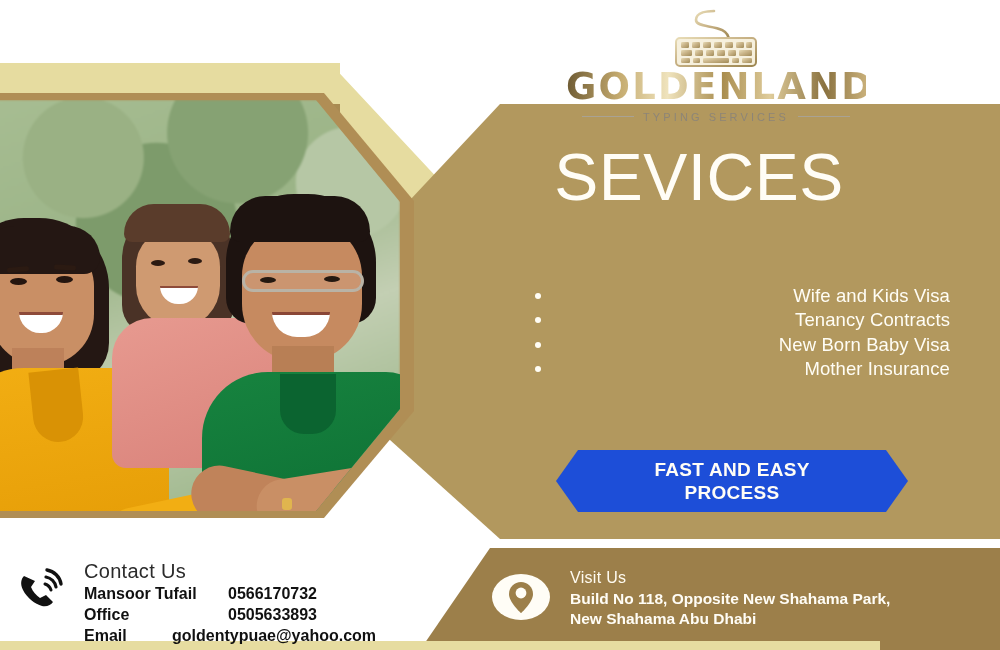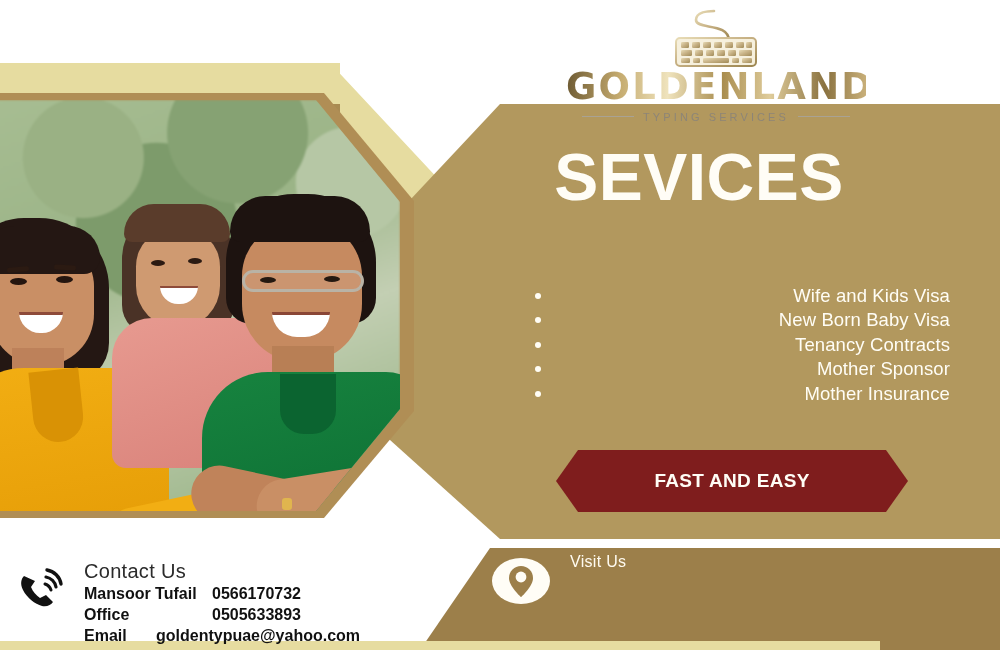--- a/index.html
+++ b/index.html
@@ -111,41 +111,41 @@
   .logo-rule{height:1px;width:52px;background:#a9a294;}
   .logo-sub{font-size:11px;letter-spacing:3.1px;color:#8d8577;font-weight:400;white-space:nowrap;}
 
   
   .headline{position:absolute;left:432px;top:142px;width:540px;}
   .h1{
     color:#FFFDF6;font-size:57px;font-weight:700;line-height:0.98;
     letter-spacing:0.5px;font-family:"Liberation Sans",sans-serif;
   }
   .h2{
-    color:#FFFDF6;font-size:66px;font-weight:700;line-height:1.0;
+    color:#FFFDF6;font-size:66px;font-weight:400;line-height:1.0;
     letter-spacing:0.5px;text-align:center;margin-top:2px;padding-right:6px;
     font-family:"Liberation Sans",sans-serif;
   }
 
   
   .bullets{position:absolute;left:530px;top:284px;width:420px;}
   .bullets ul{margin:0;padding:0 0 0 22px;list-style:none;text-align:right;}
   .bullets li{
     color:#FFFDF5;font-size:18.5px;line-height:1.32;position:relative;
     letter-spacing:.1px;font-family:"Liberation Sans",sans-serif;
   }
   .bullets li:before{
     content:"";position:absolute;left:-17px;top:9px;width:6px;height:6px;
     border-radius:50%;background:#FFFDF5;
   }
 
   
   .banner{
     position:absolute;left:556px;top:450px;width:352px;height:62px;
-    background:#7f1d1d;
+    background:#1d4ed8;
     clip-path:polygon(22px 0,330px 0,352px 31px,330px 62px,22px 62px,0 31px);
     display:flex;align-items:center;justify-content:center;
   }
   .banner-text{
     color:#FFFDF6;font-weight:700;font-size:19px;text-align:center;line-height:1.22;
     letter-spacing:.3px;font-family:"Liberation Sans",sans-serif;
   }
 
   
   .footer-right{
@@ -153,26 +153,26 @@
     background:#9C7F4A;
     clip-path:polygon(70px 0,580px 0,580px 102px,0 102px);
   }
   .footer-bottom-strip{
     position:absolute;left:0;top:641px;width:880px;height:9px;background:#E6DCA0;
   }
   .contact{position:absolute;left:14px;top:556px;width:440px;height:90px;display:flex;gap:14px;}
   .phone-icon{width:56px;height:56px;flex:none;margin-top:6px;}
   .contact-body{padding-top:3px;}
   .contact-title{font-size:20px;color:#2b2b2b;letter-spacing:.3px;line-height:1.25;font-family:"Liberation Sans",sans-serif;}
-  .contact-row{display:flex;font-size:16px;font-weight:700;color:#111;line-height:1.3;font-family:"Liberation Sans",sans-serif;}
+  .contact-row{display:flex;font-size:16px;font-weight:700;color:#111;line-height:1.3;font-family:"Liberation Sans",sans-serif;gap:16px;}
   .contact-label{width:128px;flex:none;}
   .contact-value{white-space:nowrap;}
   .contact-row.email .contact-label{width:72px;}
 
-  .visit{position:absolute;left:492px;top:552px;display:flex;gap:20px;align-items:flex-start;}
+  .visit{position:absolute;left:492px;top:568px;display:flex;gap:20px;align-items:flex-start;}
   .pin-badge{width:58px;height:46px;flex:none;margin-top:6px;}
   .visit-title{font-size:16px;color:#FFFBF0;letter-spacing:.3px;line-height:1.3;font-family:"Liberation Sans",sans-serif;}
   .visit-addr{font-size:15.5px;font-weight:700;color:#FFFDF6;line-height:1.3;max-width:340px;font-family:"Liberation Sans",sans-serif;}
 </style>
 </head>
 <body>
 
 <div id="flyer">
 
   <div class="band-cream"></div>
@@ -262,30 +262,30 @@
     </div>
   </div>
 
   <div class="headline">
     <div class="h2">SEVICES</div>
   </div>
 
   <div class="bullets">
     <ul>
       <li>Wife and Kids Visa</li>
+      <li>Tenancy Contracts</li>
       <li>New Born Baby Visa</li>
-      <li>Tenancy Contracts</li>
-      <li>Mother Sponsor</li>
       <li>Mother Insurance</li>
     </ul>
   </div>
 
   <div class="banner">
     <div class="banner-text">
       <div>FAST AND EASY</div>
+      <div>PROCESS</div>
     </div>
   </div>
 
   <div class="footer-right"></div>
   <div class="footer-bottom-strip"></div>
 
   <div class="contact">
     <div class="phone-icon">
       <svg viewBox="0 0 56 56" width="56" height="56">
         <path d="M10 14 C7 17, 6 22, 9 28 C13 36, 21 42, 28 44 C33 45, 37 43, 39 40 L32 33 L26 36 C22 33, 19 30, 17 25 L21 19 Z" fill="#111"></path>
@@ -314,16 +314,17 @@
   <div class="visit">
     <div class="pin-badge">
       <svg viewBox="0 0 58 46" width="58" height="46">
         <ellipse cx="29" cy="23" rx="29" ry="23" fill="#FFFDF6"></ellipse>
         <path d="M29 8 C22.4 8, 17 13.3, 17 19.9 C17 28.5, 29 39, 29 39 C29 39, 41 28.5, 41 19.9 C41 13.3, 35.6 8, 29 8 Z" fill="#9C7F4A"></path>
         <circle cx="29" cy="19" r="5.4" fill="#FFFDF6"></circle>
       </svg>
     </div>
     <div>
       <div class="visit-title">Visit Us</div>
+      <div class="visit-addr">Build No 118, Opposite New Shahama Park, New Shahama Abu Dhabi</div>
     </div>
   </div>
 
 </div>
 
 </body></html>

